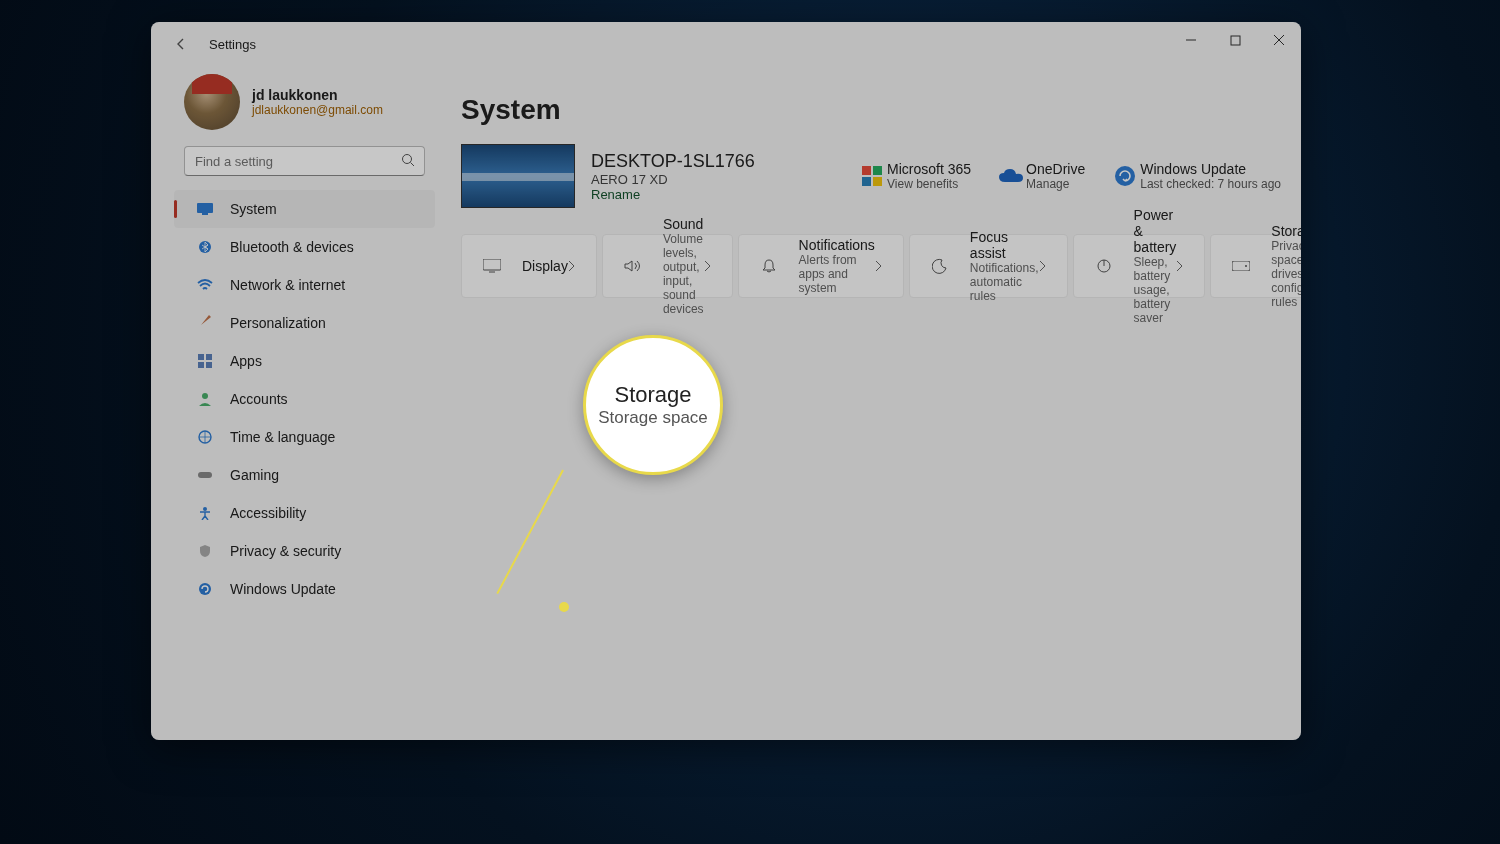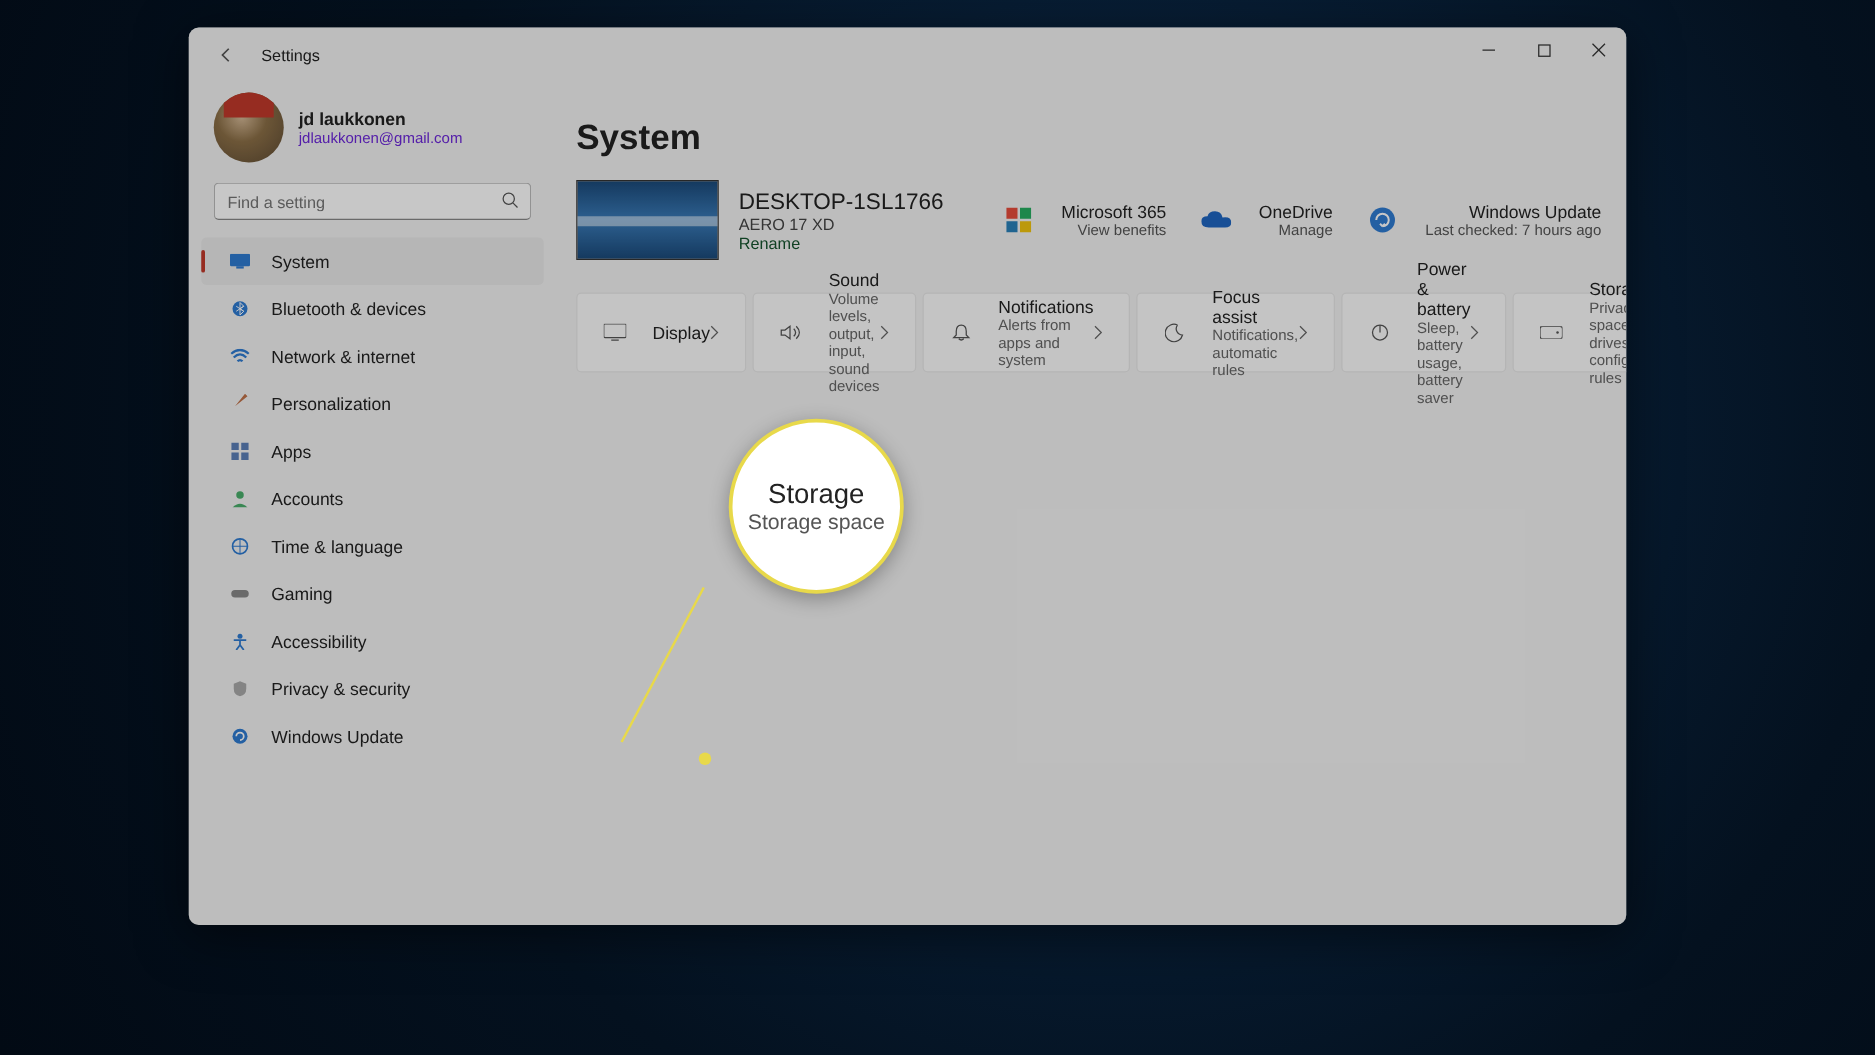--- a/index.html
+++ b/index.html
@@ -19,46 +19,46 @@
   .titlebar {
     height: 44px; display: flex; align-items: center; padding: 12px 8px;
     position: relative;
   }
   .back-btn { width: 28px; height: 28px; display:flex; align-items:center; justify-content:center; margin-left:8px; cursor:pointer; }
   .title { margin-left: 14px; font-size: 13px; color: #222; }
   .win-controls { position:absolute; right:0; top:0; display:flex; }
   .win-btn { width:44px; height:36px; display:flex; align-items:center; justify-content:center; cursor:pointer; }
   .win-btn svg { stroke:#333; }
   .content { display:flex; height: calc(100% - 44px); }
-  .sidebar { width: 290px; padding: 8px 0 0 4px; }
+  .sidebar { width: 290px; padding: 8px 0 0 17px; }
   .profile { display:flex; align-items:center; padding: 0 16px 16px 16px; gap:12px; }
   .avatar { width:56px; height:56px; border-radius:50%; background: radial-gradient(circle at 40% 35%, #d4b896 0%, #8b6f47 40%, #5d4a33 100%); position:relative; overflow:hidden; }
   .avatar::after { content:""; position:absolute; top:-4px; left:8px; width:40px; height:24px; background:#c0392b; border-radius:50% 50% 0 0; }
   .profile-txt { font-size:13px; }
   .profile-name { font-weight:600; color:#222; font-size:14px; }
-  .profile-email { color:#6d28d9; font-size:12px; }
+  .profile-email { color:#a16207; font-size:12px; }
   .search-wrap { padding: 0 16px 14px 16px; position:relative; }
   .search { width:100%; height:30px; border:1px solid #bbb; border-bottom:1px solid #888; border-radius:4px; padding:0 30px 0 10px; font-size:13px; background:#fff; color:#666; }
   .search-icon { position:absolute; right:26px; top:7px; }
   .nav { list-style:none; }
   .nav li { height:38px; display:flex; align-items:center; padding:0 12px 0 28px; gap:16px; font-size:14px; color:#222; cursor:pointer; position:relative; }
   .nav li.active { background:#eaeaea; border-radius:4px; margin:0 6px; padding-left:22px; }
   .nav li.active::before { content:""; position:absolute; left:0; top:10px; bottom:10px; width:3px; background:#c0392b; border-radius:2px; }
   .nav-icon { width:18px; height:18px; display:flex; align-items:center; justify-content:center; }
   .main { flex:1; padding: 28px 20px 0 20px; overflow:hidden; }
   .main h1 { font-size:28px; font-weight:600; color:#222; margin-bottom:18px; }
   .device-row { display:flex; align-items:center; gap:16px; margin-bottom:26px; }
   .device-thumb { width:114px; height:64px; background:linear-gradient(to bottom, #1b4a7a 0%, #3a7bb8 50%, #1b4a7a 100%); border:1px solid #333; position:relative; }
   .device-thumb::after { content:""; position:absolute; left:0; right:0; top:28px; height:8px; background:rgba(255,255,255,0.5); }
   .device-info { flex:0 0 auto; }
   .device-name { font-size:18px; font-weight:400; color:#222; }
   .device-model { font-size:13px; color:#444; }
   .rename { font-size:13px; color:#14532d; cursor:pointer; }
   .tiles { margin-left:auto; display:flex; gap:26px; }
-  .tile { display:flex; align-items:center; gap:20px; cursor:pointer;text-align:right; }
+  .tile { display:flex; align-items:center; gap:1px; cursor:pointer; }
   .tile-icon { width:28px; height:28px; display:flex; align-items:center; justify-content:center; }
   .tile-txt { font-size:13px; }
   .tile-title { color:#222; font-weight:400; font-size:14px; }
   .tile-sub { color:#555; font-size:12px; }
   .settings-list { display:flex; flex-direction:row; gap:5px; }
   .srow { background:#fbfbfb; border:1px solid #e8e8e8; border-radius:4px; height:64px; display:flex; align-items:center; padding:0 20px; cursor:pointer; }
   .srow-icon { width:20px; height:20px; margin-right:20px; display:flex; align-items:center; justify-content:center; color:#444; }
   .srow-body { flex:1; }
   .srow-title { font-size:14px; color:#222; }
   .srow-sub { font-size:12px; color:#666; }

